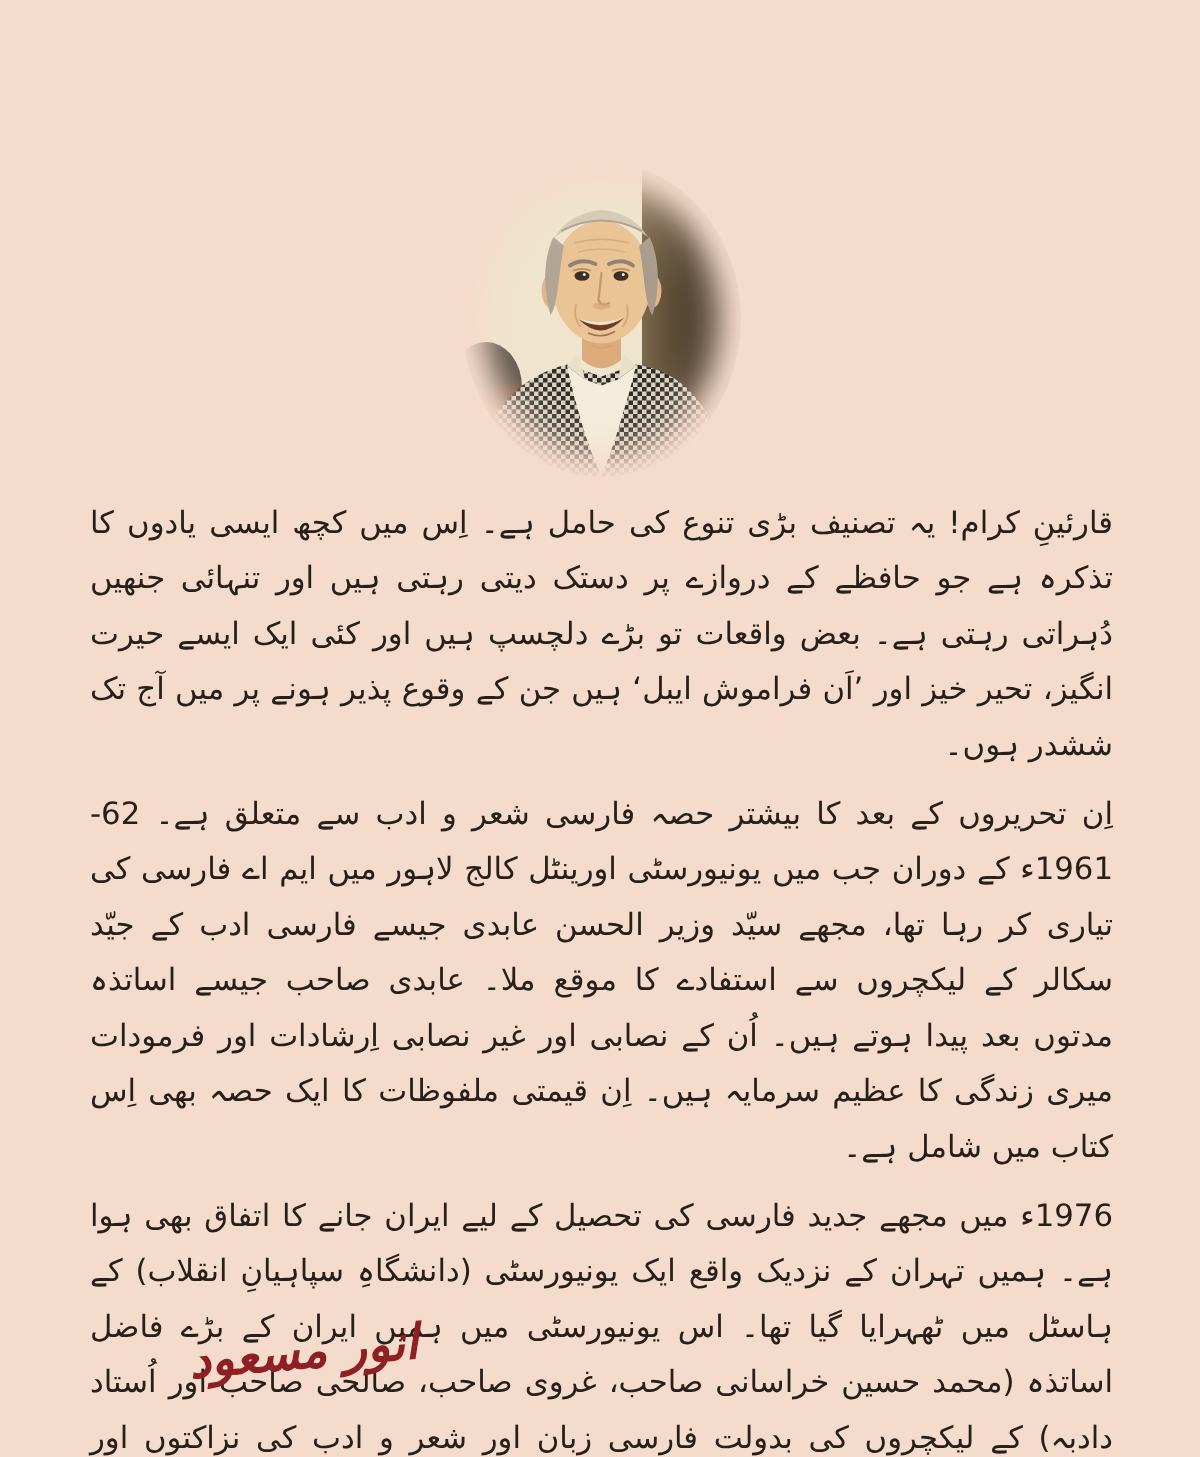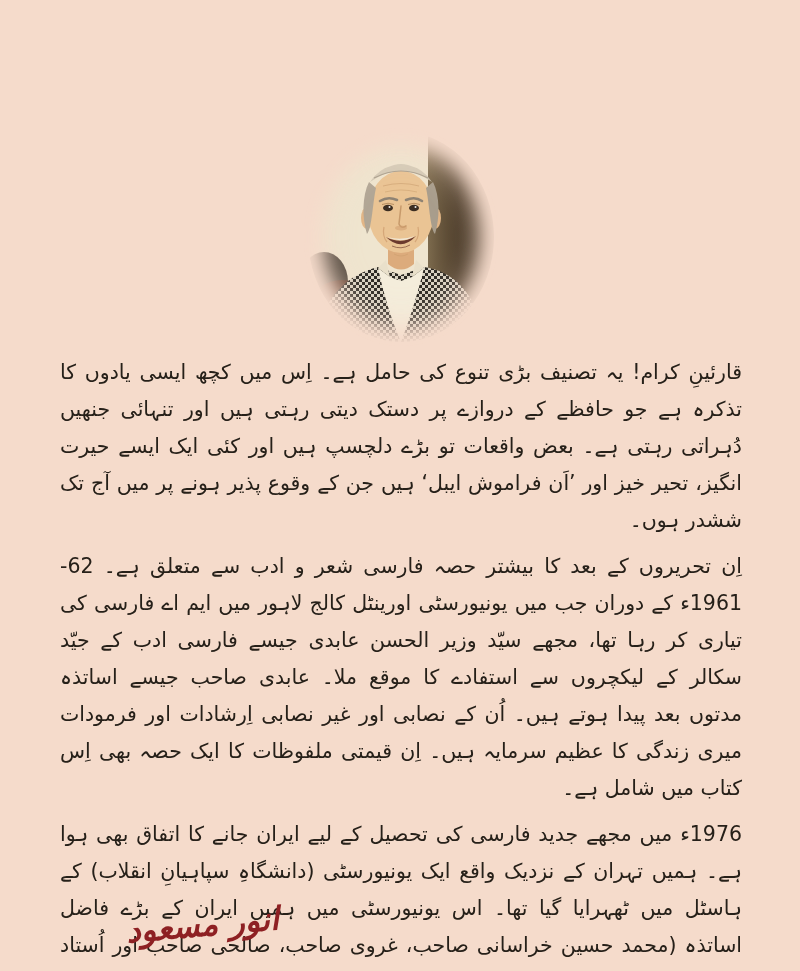--- a/index.html
+++ b/index.html
@@ -3,21 +3,21 @@
 <meta charset="utf-8">
 <style>
   html, body { margin: 0; padding: 0; }
   body {
     width: 800px; height: 971px;
     background: #f5dbcb;
     position: relative;
     overflow: hidden;
     font-family: "DejaVu Sans", sans-serif;
   }
-  .cover { position: absolute; inset: 0; margin-top: 24px; }
+  .cover { position: absolute; inset: 0; }
 
   
   .portrait {
     position: absolute; left: 308px; top: 108px;
     width: 186px; height: 210px;
     border-radius: 50%;
     overflow: hidden;
   }
   .portrait svg { display: block; width: 100%; height: 100%; }
   .portrait-feather {

